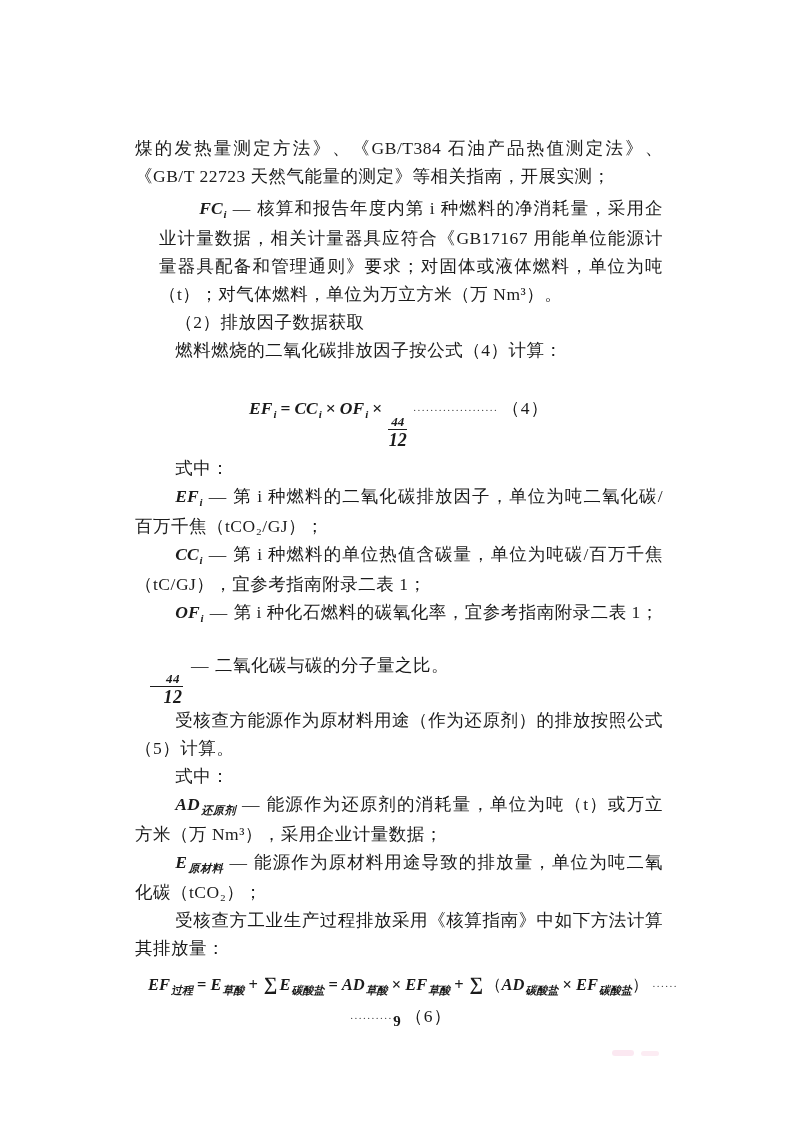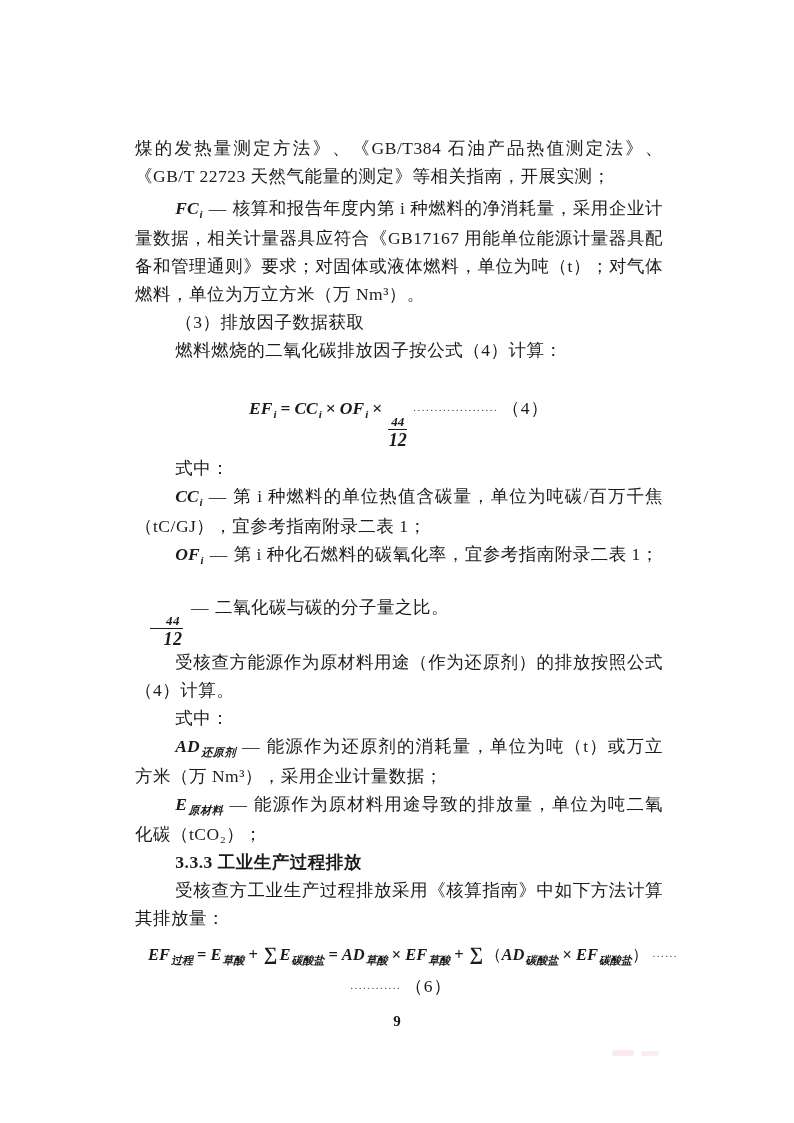--- a/index.html
+++ b/index.html
@@ -22,21 +22,21 @@
     width:528px;
     font-size:17.5px;
     line-height:28px;
     text-align:justify;
     letter-spacing:0.5px;
   }
   .block { margin:0; }
   .indent { text-indent:2.3em; }
   .small-indent { text-indent:13px; }
   .heading { font-weight:bold; text-indent:2.3em; }
-  .gap-top { margin-top:4px; }
+  .gap-top { margin-top:4px;margin-left:24px; }
 
   
   .v {
     font-family:"Liberation Serif","DejaVu Serif",serif;
     font-style:italic; font-weight:bold;
     letter-spacing:0;
   }
   .vs {
     font-family:"Liberation Serif","DejaVu Serif",serif;
     font-style:italic; font-weight:bold;
@@ -102,47 +102,47 @@
 </head>
 <body>
 
 <div class="page">
   <div class="content">
 
     <p class="block">煤的发热量测定方法》、《GB/T384 石油产品热值测定法》、《GB/T 22723 天然气能量的测定》等相关指南，开展实测；</p>
 
     <p class="block indent gap-top"><span class="v"><span>FC</span><span class="vs">i</span></span><span class="dash">—</span><span>核算和报告年度内第 i 种燃料的净消耗量，采用企业计量数据，相关计量器具应符合《GB17167 用能单位能源计量器具配备和管理通则》要求；对固体或液体燃料，单位为吨（t）；对气体燃料，单位为万立方米（万 Nm³）。</span></p>
 
-    <p class="block indent">（3）排放因子数据获取</p>
+    <p class="block indent">（2）排放因子数据获取</p>
 
     <p class="block indent">燃料燃烧的二氧化碳排放因子按公式（4）计算：</p>
 
     <div class="formula"><span class="v"><span>EF</span><span class="vs">i</span></span><span class="fop">=</span><span class="v"><span>CC</span><span class="vs">i</span></span><span class="fop">×</span><span class="v"><span>OF</span><span class="vs">i</span></span><span class="fop">×</span><span class="frac"><span class="num">44</span><span class="den">12</span></span><span class="leader">....................</span><span class="flabel">（4）</span></div>
 
     <p class="block indent">式中：</p>
 
+    <p class="block indent"><span class="v"><span>EF</span><span class="vs">i</span></span><span class="dash">—</span><span>第 i 种燃料的二氧化碳排放因子，单位为吨二氧化碳/百万千焦（tCO₂/GJ）；</span></p>
 
     <p class="block indent"><span class="v"><span>CC</span><span class="vs">i</span></span><span class="dash">—</span><span>第 i 种燃料的单位热值含碳量，单位为吨碳/百万千焦（tC/GJ），宜参考指南附录二表 1；</span></p>
 
     <p class="block indent"><span class="v"><span>OF</span><span class="vs">i</span></span><span class="dash">—</span><span>第 i 种化石燃料的碳氧化率，宜参考指南附录二表 1；</span></p>
 
     <p class="block small-indent"><span class="frac"><span class="num">44</span><span class="den">12</span></span><span class="dash">—</span><span>二氧化碳与碳的分子量之比。</span></p>
 
 
-    <p class="block indent">受核查方能源作为原材料用途（作为还原剂）的排放按照公式（4）计算。</p>
+    <p class="block indent">受核查方能源作为原材料用途（作为还原剂）的排放按照公式（5）计算。</p>
 
 
     <p class="block indent">式中：</p>
 
     <p class="block indent"><span class="v"><span>AD</span><span class="vs">还原剂</span></span><span class="dash">—</span><span>能源作为还原剂的消耗量，单位为吨（t）或万立方米（万 Nm³），采用企业计量数据；</span></p>
 
     <p class="block indent"><span class="v"><span>E</span><span class="vs">原材料</span></span><span class="dash">—</span><span>能源作为原材料用途导致的排放量，单位为吨二氧化碳（tCO₂）；</span></p>
 
 
-    <p class="block heading">3.3.3 工业生产过程排放</p>
 
     <p class="block indent">受核查方工业生产过程排放采用《核算指南》中如下方法计算其排放量：</p>
 
     <div class="formula formula-left"><span class="v"><span>EF</span><span class="vs">过程</span></span><span class="fop">=</span><span class="v"><span>E</span><span class="vs">草酸</span></span><span class="fop">+</span><span class="sum">∑</span><span class="v"><span>E</span><span class="vs">碳酸盐</span></span><span class="fop">=</span><span class="v"><span>AD</span><span class="vs">草酸</span></span><span class="fop">×</span><span class="v"><span>EF</span><span class="vs">草酸</span></span><span class="fop">+</span><span class="sum">∑</span><span>（</span><span class="v"><span>AD</span><span class="vs">碳酸盐</span></span><span class="fop">×</span><span class="v"><span>EF</span><span class="vs">碳酸盐</span></span><span>）</span><span class="leader">......</span></div>
 
     <div class="formula-label-line"><span class="leader">............</span><span class="flabel">（6）</span></div>
 
   </div>
 
   <div class="page-number">9</div>

